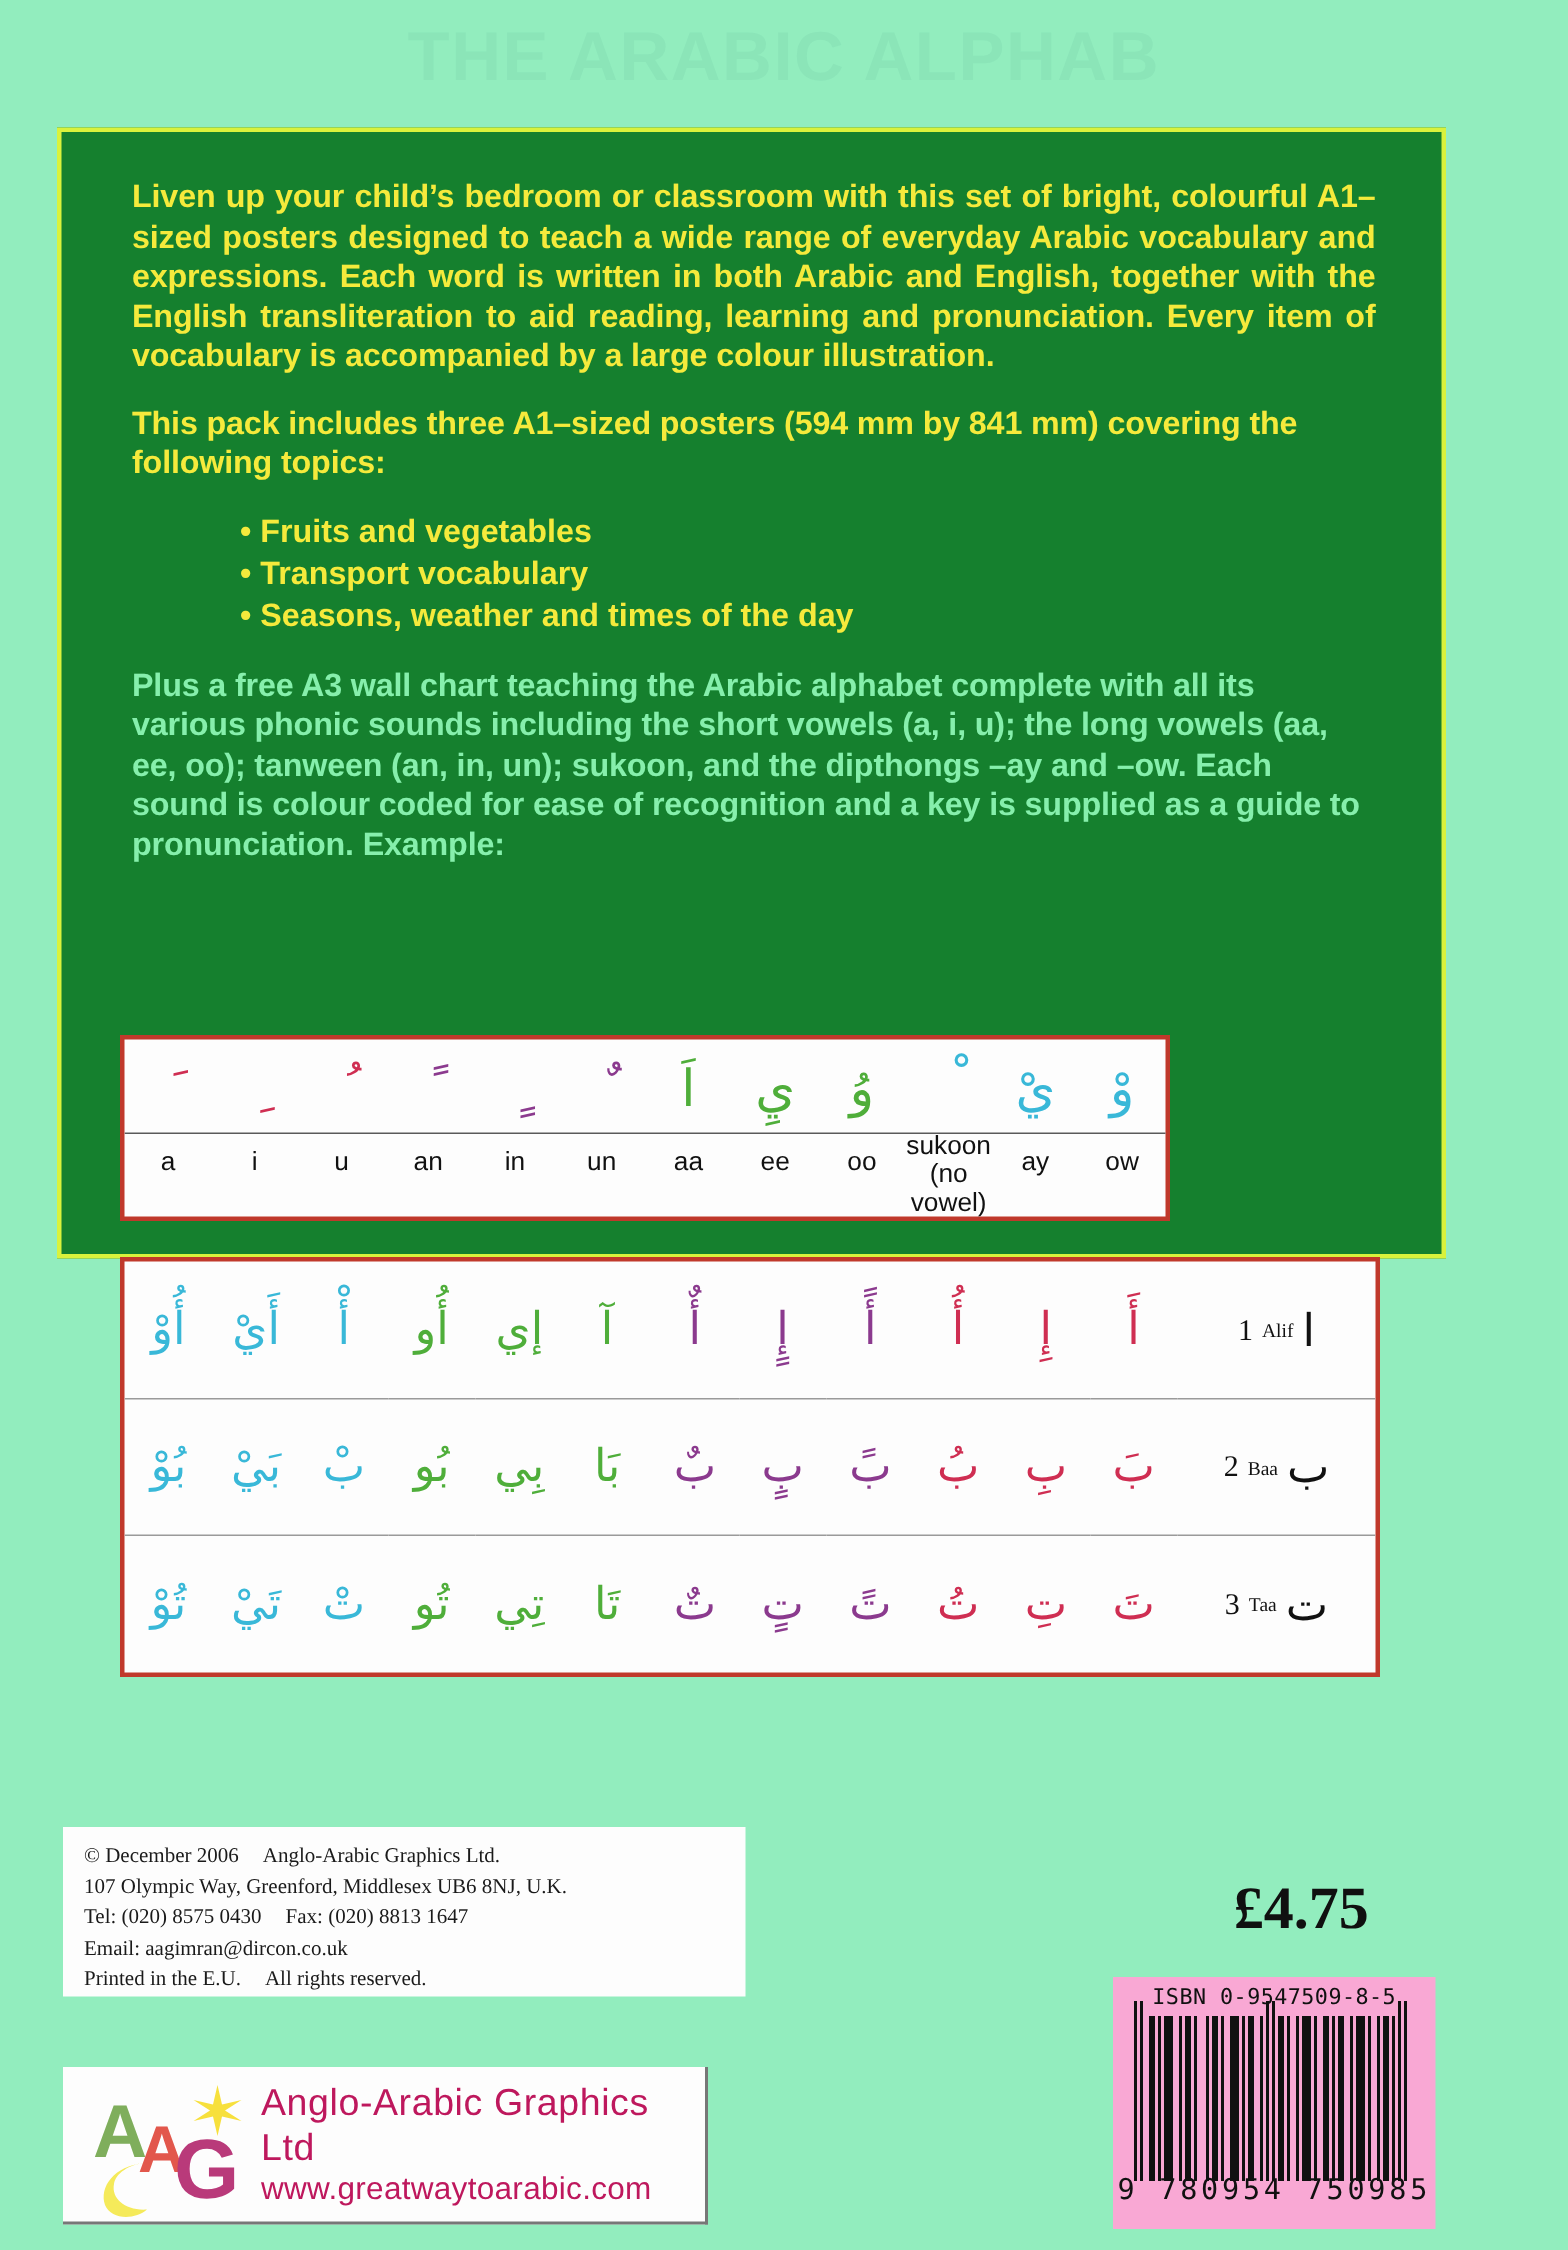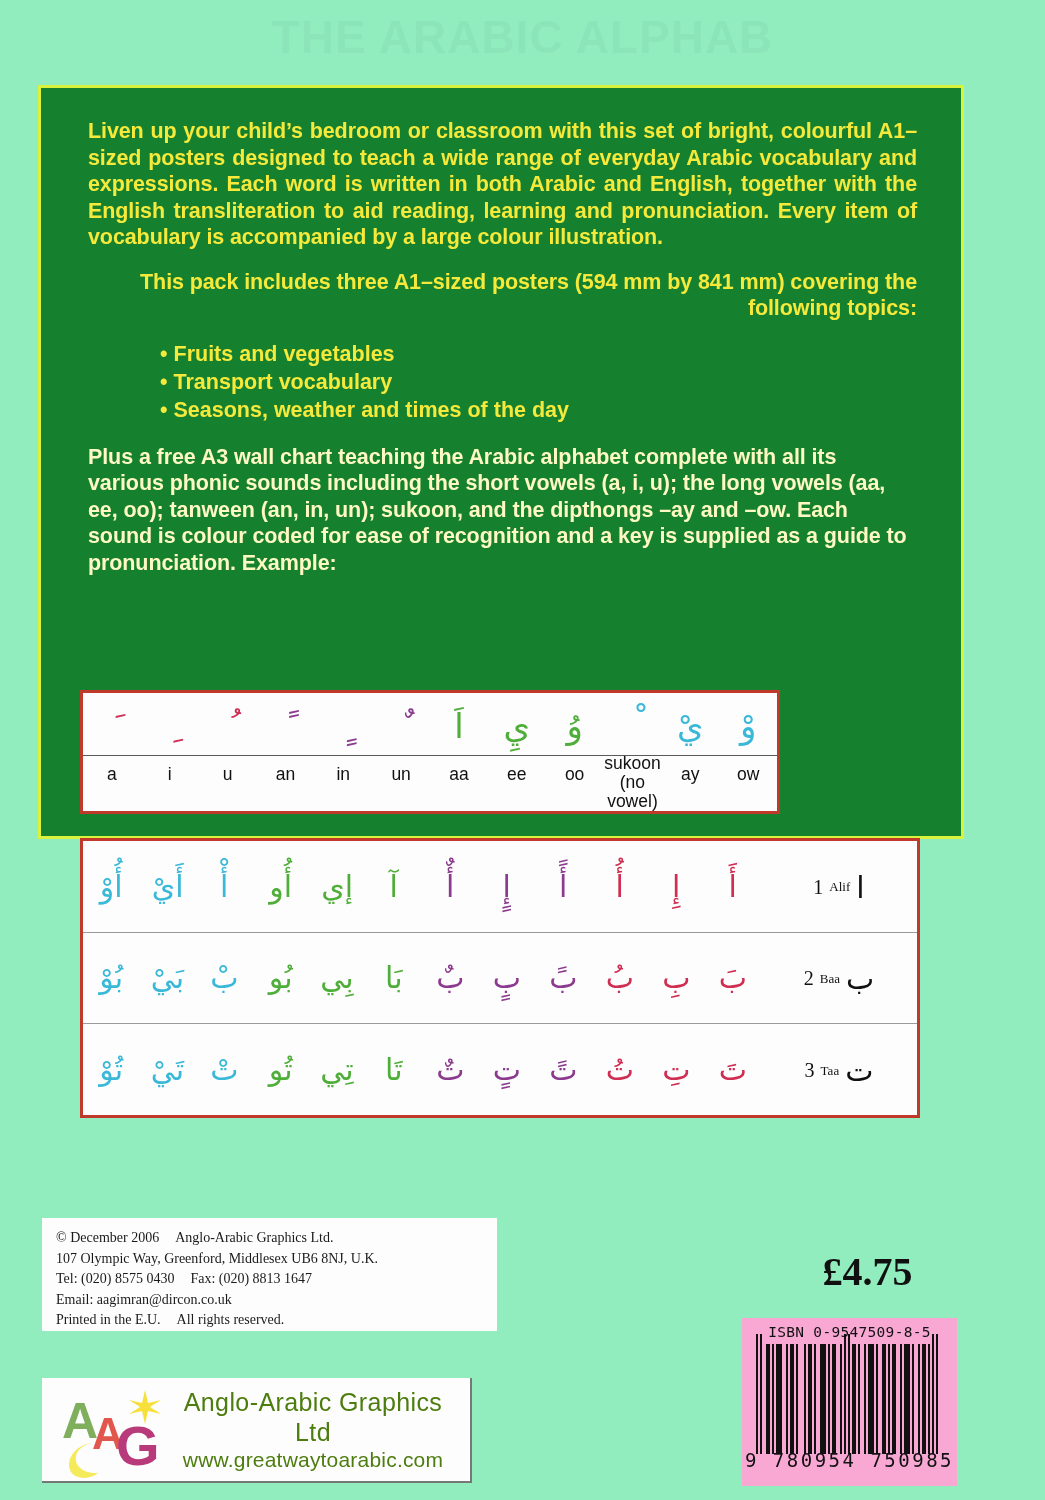--- a/index.html
+++ b/index.html
@@ -34,33 +34,33 @@
 
   p.yellow{
     color:#f5ea3c;
     font-weight:bold;
     font-size:21.5px;
     line-height:26.5px;
     margin:0 0 18px 0;
     text-align:justify;
     letter-spacing:-0.1px;
   }
-  p.yellow.notjust{text-align:right;}
+  p.yellow.notjust{text-align:left;}
   ul.topics{
     list-style:none;
     margin:16px 0 20px 0;
     padding:0 0 0 72px;
     color:#f5ea3c;
     font-weight:bold;
     font-size:21.5px;
     line-height:28px;
   }
   ul.topics li:before{content:"\2022  ";}
   p.white{
-    color:#fef9c3;
+    color:#86efac;
     font-weight:bold;
     font-size:21.5px;
     line-height:26.5px;
     margin:10px 0 14px 0;
     text-align:justify;
     letter-spacing:-0.1px;
   }
   p.white.notjust{text-align:left;}
 
   
@@ -124,21 +124,21 @@
     border-collapse:collapse;
     direction:rtl;
     table-layout:fixed;
   }
   table.alpha td{
     border:0;
     text-align:center;
     vertical-align:middle;
     font-family:"DejaVu Sans",sans-serif;
     font-size:30px;
-    padding:12px;
+    padding:0;
   }
   table.alpha tr{height:33.33%;}
   table.alpha tr + tr td{border-top:1px solid #9a9a9a;}
   td.grpstart{border-right:1px solid #9a9a9a;}
   td.namecell{
     direction:rtl;
     white-space:nowrap;
     font-size:28px;
     color:#111;
     width:132px;
@@ -256,23 +256,23 @@
   .logo-a2{left:34px;top:28px;font-size:44px;color:#e2574c;}
   .logo-g{left:58px;top:34px;font-size:56px;color:#b93a7a;}
   .logo-star{
     position:absolute;left:70px;top:6px;width:34px;height:34px;
   }
   .logo-moon{
     position:absolute;left:4px;top:56px;width:46px;height:40px;
   }
   .logotext{
     flex:1 1 auto;
-    text-align:center;
+    text-align:left;
     padding-right:18px;
-    color:#4d7c0f;
+    color:#be185d;
   }
   .logotext .l1{font-size:25px;line-height:30px;letter-spacing:.4px;}
   .logotext .l2{font-size:21px;line-height:26px;letter-spacing:.2px;}
 </style>
 </head>
 <body>
 
 <div class="ghost-title">THE ARABIC ALPHAB</div>
 
 <div class="panel">

